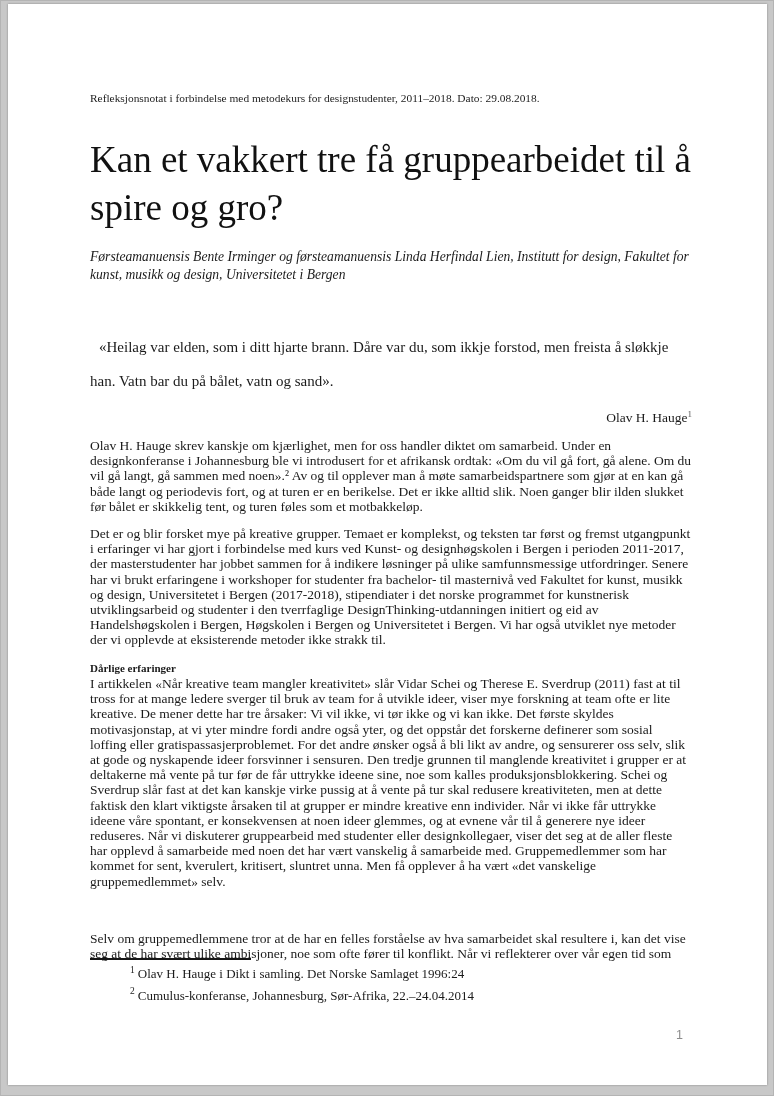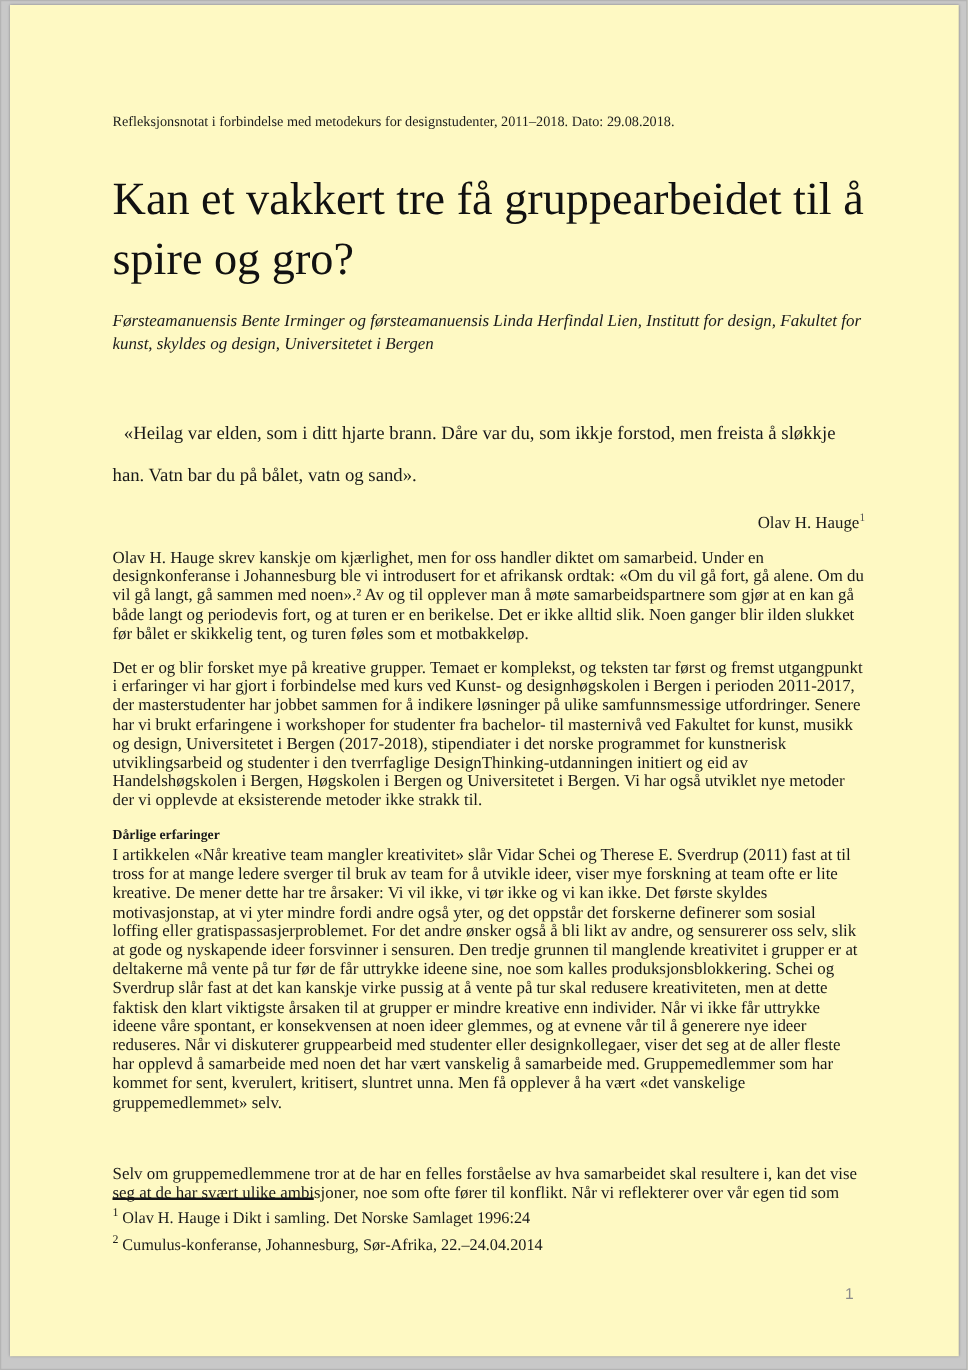--- a/index.html
+++ b/index.html
@@ -17,21 +17,21 @@
     background: #c8c8c8;
     overflow: hidden;
     box-shadow: inset 0 0 0 1px #b4b4b4;
   }
   .page {
     position: absolute;
     left: 8px;
     top: 4px;
     width: 759px;
     height: 1081px;
-    background: #fef9c3;
+    background: #ffffff;
     box-shadow: 0 0 2px rgba(0,0,0,0.35);
   }
   .block {
     position: absolute;
     left: 82px;
     width: 602px;
   }
   .doc-header {
     top: 87px;
     font-size: 11.4px;
@@ -89,20 +89,21 @@
     font-size: 13px;
   }
   .fn-rule {
     width: 161px;
     border-top: 2px solid #161616;
     margin-bottom: 3px;
   }
   .fn {
     line-height: 21.5px;
     white-space: nowrap;
+    margin-left: 40px;
   }
   .fn sup {
     font-size: 9.5px;
     vertical-align: super;
     line-height: 0;
     margin-right: 3px;
   }
   .page-number {
     position: absolute;
     left: 668px;
@@ -115,21 +116,21 @@
 </head>
 <body>
 
 <div class="canvas">
   <div class="page">
 
     <div class="block doc-header">Refleksjonsnotat i forbindelse med metodekurs for designstudenter, 2011–2018. Dato: 29.08.2018.</div>
 
     <h1 class="block doc-title">Kan et vakkert tre få gruppearbeidet til å spire og gro?</h1>
 
-    <div class="block byline">Førsteamanuensis Bente Irminger og førsteamanuensis Linda Herfindal Lien, Institutt for design, Fakultet for kunst, skyldes og design, Universitetet i Bergen</div>
+    <div class="block byline">Førsteamanuensis Bente Irminger og førsteamanuensis Linda Herfindal Lien, Institutt for design, Fakultet for kunst, musikk og design, Universitetet i Bergen</div>
 
     <div class="block quote">«Heilag var elden, som i ditt hjarte brann. Dåre var du, som ikkje forstod, men freista å sløkkje han. Vatn bar du på bålet, vatn og sand».</div>
 
     <div class="block attribution">
       <span>Olav H. Hauge</span><sup>1</sup>
     </div>
 
     <p class="block para p1">Olav H. Hauge skrev kanskje om kjærlighet, men for oss handler diktet om samarbeid. Under en designkonferanse i Johannesburg ble vi introdusert for et afrikansk ordtak: «Om du vil gå fort, gå alene. Om du vil gå langt, gå sammen med noen».² Av og til opplever man å møte samarbeidspartnere som gjør at en kan gå både langt og periodevis fort, og at turen er en berikelse. Det er ikke alltid slik. Noen ganger blir ilden slukket før bålet er skikkelig tent, og turen føles som et motbakkeløp.</p>
 
     <p class="block para p2">Det er og blir forsket mye på kreative grupper. Temaet er komplekst, og teksten tar først og fremst utgangpunkt i erfaringer vi har gjort i forbindelse med kurs ved Kunst- og designhøgskolen i Bergen i perioden 2011-2017, der masterstudenter har jobbet sammen for å indikere løsninger på ulike samfunnsmessige utfordringer. Senere har vi brukt erfaringene i workshoper for studenter fra bachelor- til masternivå ved Fakultet for kunst, musikk og design, Universitetet i Bergen (2017-2018), stipendiater i det norske programmet for kunstnerisk utviklingsarbeid og studenter i den tverrfaglige DesignThinking-utdanningen initiert og eid av Handelshøgskolen i Bergen, Høgskolen i Bergen og Universitetet i Bergen. Vi har også utviklet nye metoder der vi opplevde at eksisterende metoder ikke strakk til.</p>

